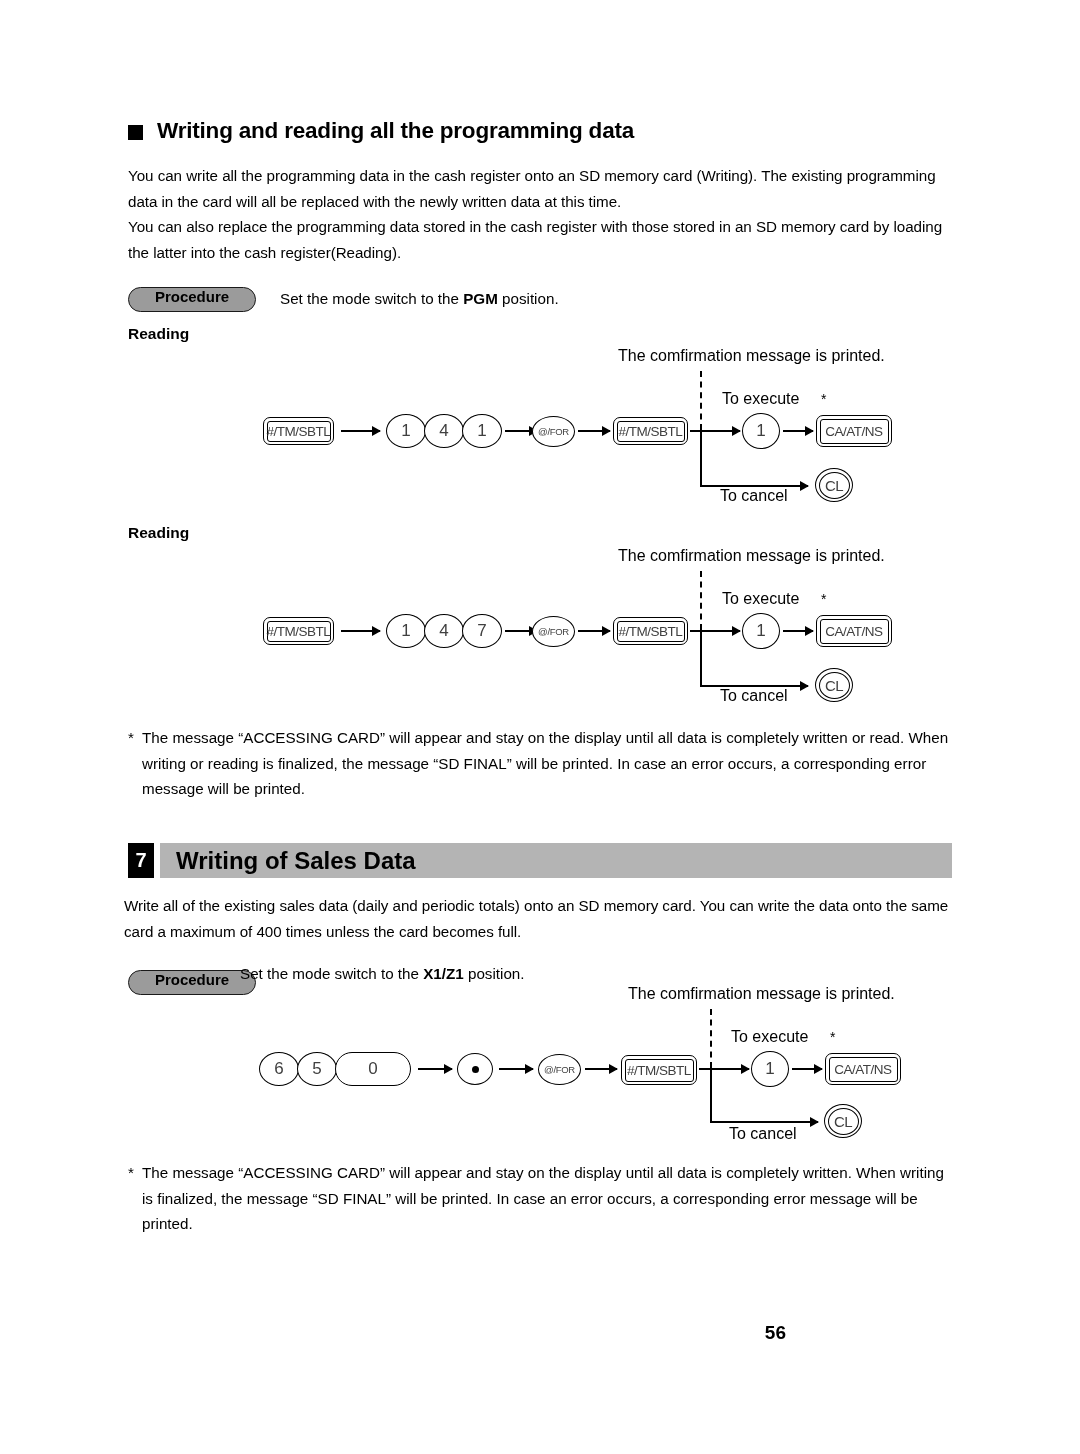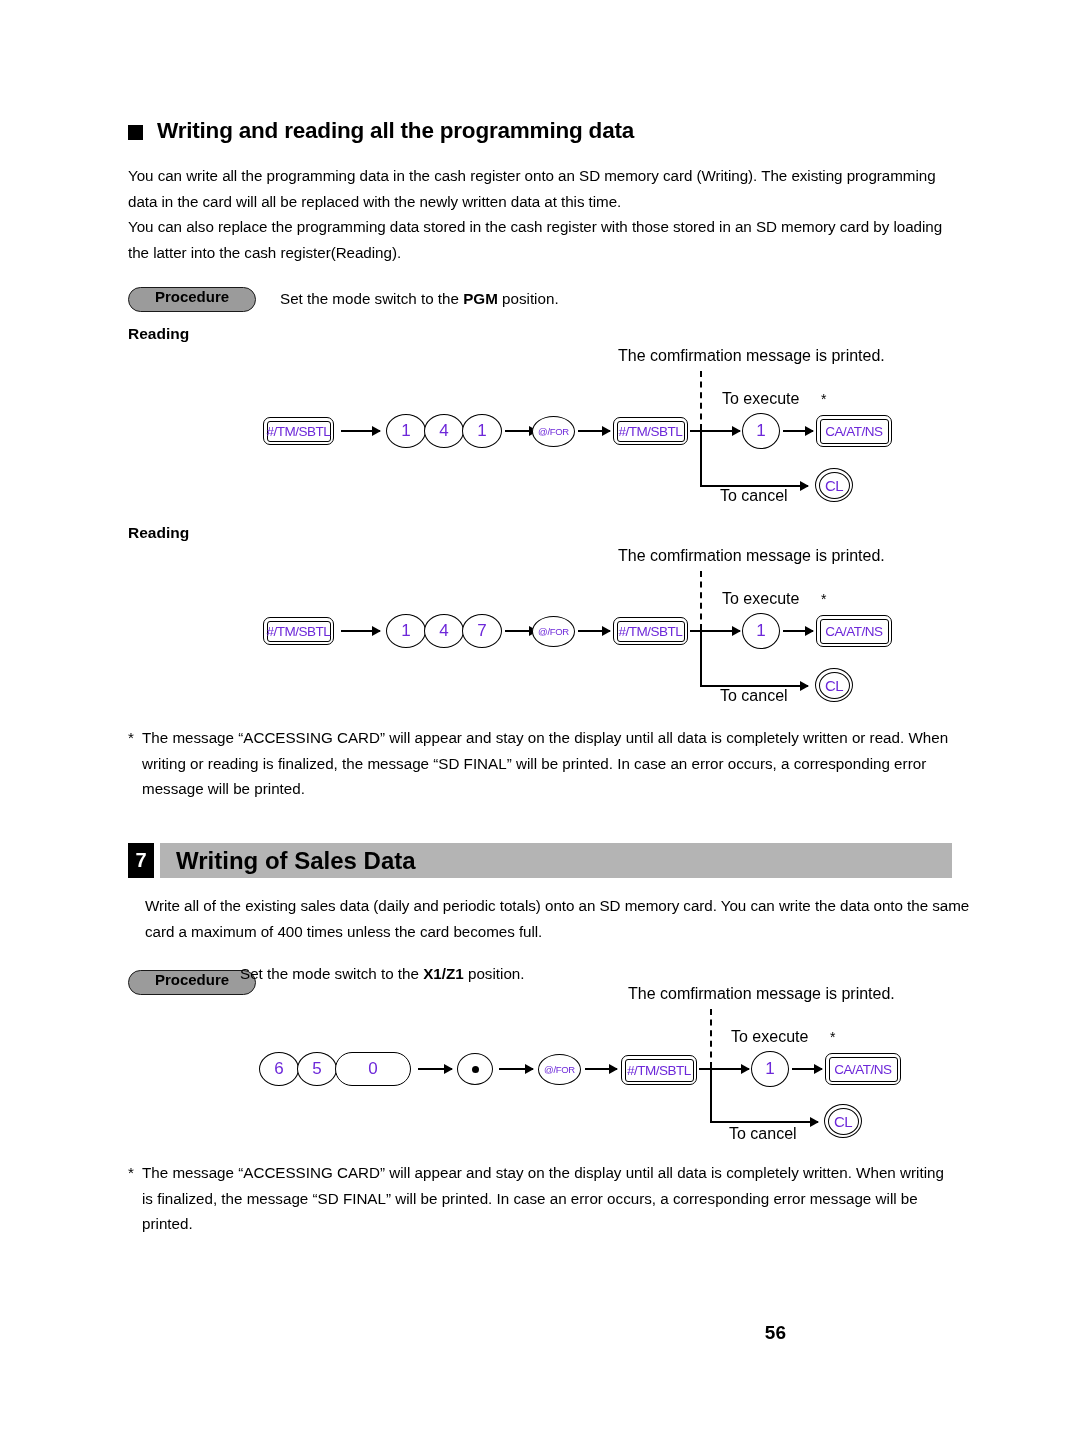--- a/index.html
+++ b/index.html
@@ -151,21 +151,21 @@
   
   .diagram { position: absolute; }
 
   .key {
     position: absolute;
     box-sizing: border-box;
     display: flex;
     align-items: center;
     justify-content: center;
     background: #fff;
-    color: #6d28d9;
+    color: #404040;
     font-weight: normal;
     white-space: nowrap;
   }
   
   .key-rect {
     border: 1.6px solid #000;
     border-radius: 7px;
     font-size: 13.5px;
     letter-spacing: -0.5px;
     padding: 0 1px;
@@ -399,21 +399,21 @@
     <span class="star">*</span>
     <span class="note-body">The message “ACCESSING CARD” will appear and stay on the display until all data is completely written or read. When writing or reading is finalized, the message “SD FINAL” will be printed. In case an error occurs, a corresponding error message will be printed.</span>
   </div>
 
   <div class="sec-head">
     <div class="sec-bar"></div>
     <div class="sec-num">7</div>
     <div class="sec-title">Writing of Sales Data</div>
   </div>
 
-  <div class="para" style="left:145px; top:893px; width:826px;">Write all of the existing sales data (daily and periodic totals) onto an SD memory card. You can write the data onto the same card a maximum of 400 times unless the card becomes full.</div>
+  <div class="para" style="left:124px; top:893px; width:826px;">Write all of the existing sales data (daily and periodic totals) onto an SD memory card. You can write the data onto the same card a maximum of 400 times unless the card becomes full.</div>
 
   <div class="proc-pill" style="left:128px; top:970px;">
     <span>Procedure</span>
   </div>
   <div class="proc-text" style="left:240px; top:965px;">
     <span>Set the mode switch to the </span><b>X1/Z1</b><span> position.</span>
   </div>
 
   <div class="diagram" style="left:0px; top:980px; width:1080px; height:180px;">
 

